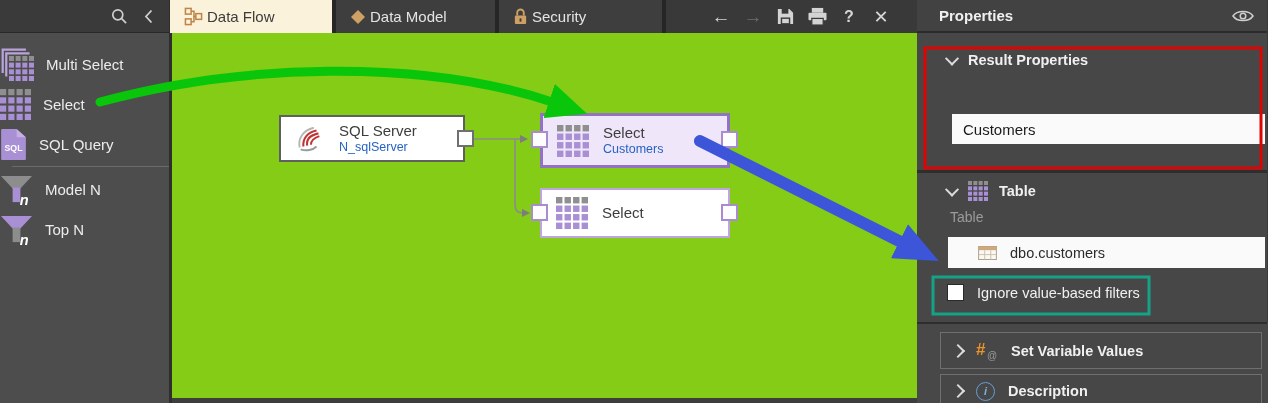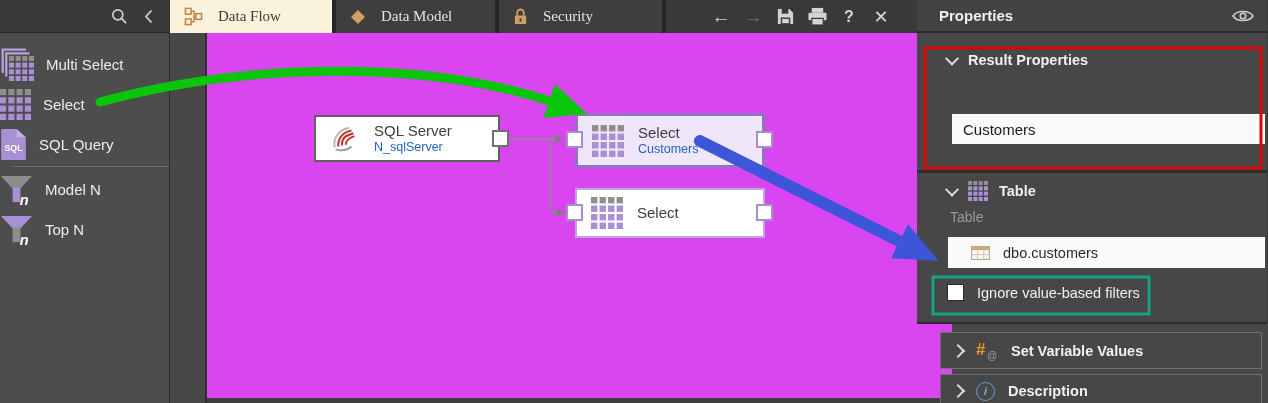--- a/index.html
+++ b/index.html
@@ -7,31 +7,31 @@
          font-family:"Liberation Sans",sans-serif;-webkit-font-smoothing:antialiased;}
   
   .sidebar{position:absolute;left:0;top:0;width:170px;height:403px;background:#4d4d4d;border-right:1px solid #2e2e2e;box-sizing:border-box;}
   .sidebar-header{position:absolute;top:0;left:0;right:0;height:33px;background:#3a3a3a;border-bottom:1px solid #282828;
                   display:flex;align-items:center;justify-content:flex-end;gap:16px;padding-right:16px;box-sizing:border-box;}
   .sb-items{position:absolute;top:44px;left:0;right:0;}
   .sb-item{display:flex;align-items:center;gap:12px;height:40px;color:#ececec;font-size:15px;cursor:pointer;}
   .sb-divider{border-top:1px solid #6b6b6b;margin:2px 0 2px 12px;}
   
   .tabbar{position:absolute;left:170px;top:0;width:747px;height:33px;background:#393939;display:flex;align-items:stretch;}
-  .tab{display:flex;align-items:center;gap:15px;padding:0 14px;font-size:15px;color:#e3e3e3;background:#3e3e3e;
-       border-right:4px solid #262626;box-sizing:border-box;cursor:pointer;font-family:Liberation Serif, serif;}
+  .tab{display:flex;align-items:center;gap:4px;padding:0 14px;font-size:15px;color:#e3e3e3;background:#3e3e3e;
+       border-right:4px solid #262626;box-sizing:border-box;cursor:pointer;}
   .tab.active{background:#faf2da;color:#3c3c3c;}
   .tab-dataflow{width:166px;}.tab-datamodel{width:163px;}.tab-security{width:167px;}
   .toolbar{display:flex;align-items:center;gap:10px;margin-left:44px;}
   .tb-btn{width:22px;height:26px;display:flex;align-items:center;justify-content:center;color:#d6d6d6;font-size:18px;cursor:pointer;}
   .tb-btn.disabled{color:#6e6e6e;}
   .tb-glyph{font-size:19px;line-height:1;}
   .tb-help{font-weight:bold;font-size:16px;}
   
-  .canvas{position:absolute;left:170px;top:33px;width:747px;height:370px;background:#d946ef;border-left:2px solid #2f2f2f;box-sizing:border-box;margin-left:35px;}
+  .canvas{position:absolute;left:170px;top:33px;width:747px;height:370px;background:#84cc16;border-left:2px solid #2f2f2f;box-sizing:border-box;}
   .canvas-bottom{position:absolute;left:0;right:0;bottom:0;height:5px;background:#3d3d3d;}
   .node{position:absolute;box-sizing:border-box;display:flex;align-items:center;z-index:2;cursor:pointer;}
   .node-sql{left:107px;top:82px;width:186px;height:47px;background:#fff;border:2px solid #5f5f5f;}
   .node-sel1{left:368px;top:80px;width:190px;height:55px;background:#f0e6fa;border:3px solid #9272c4;}
   .node-sel2{left:368px;top:155px;width:190px;height:50px;background:#fff;border:2px solid #bfa5de;}
   .node-icon{margin-left:14px;flex:0 0 auto;display:flex;}
   .node-text{margin-left:14px;display:flex;flex-direction:column;justify-content:center;}
   .node-title{font-size:15px;color:#3d3d3d;line-height:1.2;}
   .node-sub{font-size:12.5px;color:#2563c4;line-height:1.15;}
   .port{position:absolute;width:17px;height:17px;background:#fdfdfd;box-sizing:border-box;z-index:5;cursor:crosshair;}
@@ -42,21 +42,21 @@
   .panel{position:absolute;left:917px;top:0;width:351px;height:322px;background:#474747;border-right:1px solid #3a3a3a;box-sizing:border-box;}
   .panel-header{position:absolute;top:0;left:0;right:0;height:33px;background:#424242;border-bottom:2px solid #2b2b2b;
                 display:flex;align-items:center;justify-content:space-between;padding:0 13px 0 22px;box-sizing:border-box;
                 color:#f0f0f0;font-weight:bold;font-size:15px;}
   .sec-head{position:absolute;display:flex;align-items:center;gap:11px;color:#f0f0f0;font-weight:bold;font-size:14.5px;cursor:pointer;}
   .gray-label{position:absolute;color:#9b9b9b;font-size:14px;}
   .rp-input{position:absolute;left:35px;right:2px;top:114px;height:30px;background:#fafafa;border:none;outline:none;
             color:#1a1a1a;font-size:15px;padding:0 0 0 11px;box-sizing:border-box;font-family:"Liberation Sans",sans-serif;}
   .divider{position:absolute;left:0;right:0;background:#2e2e2e;}
   .tbl-row{position:absolute;left:31px;right:2px;top:237px;height:31px;background:#fafafa;display:flex;align-items:center;
-           gap:13px;padding-left:23px;color:#2b2b2b;font-size:14.5px;cursor:pointer;}
+           gap:13px;padding-left:30px;color:#2b2b2b;font-size:14.5px;cursor:pointer;}
   .chk-row{position:absolute;left:30px;top:284px;display:flex;align-items:center;gap:13px;}
   .checkbox{width:17px;height:17px;background:#fff;border:1px solid #2a2a2a;box-sizing:border-box;cursor:pointer;}
   .chk-label{color:#f0f0f0;font-size:14.5px;}
   .collapse-box{position:absolute;left:23px;right:5px;border:1px solid #6f6f6f;background:#474747;display:flex;
                 align-items:center;gap:13px;padding-left:12px;box-sizing:border-box;cursor:pointer;}
   .cb-label{color:#f0f0f0;font-weight:bold;font-size:14.5px;}
   
   .chev{display:inline-block;width:8px;height:8px;border-right:2px solid #dcdcdc;border-bottom:2px solid #dcdcdc;flex:0 0 auto;}
   .chev-down{transform:rotate(45deg) translate(-1px,-1px);}
   .chev-right{transform:rotate(-45deg);}

